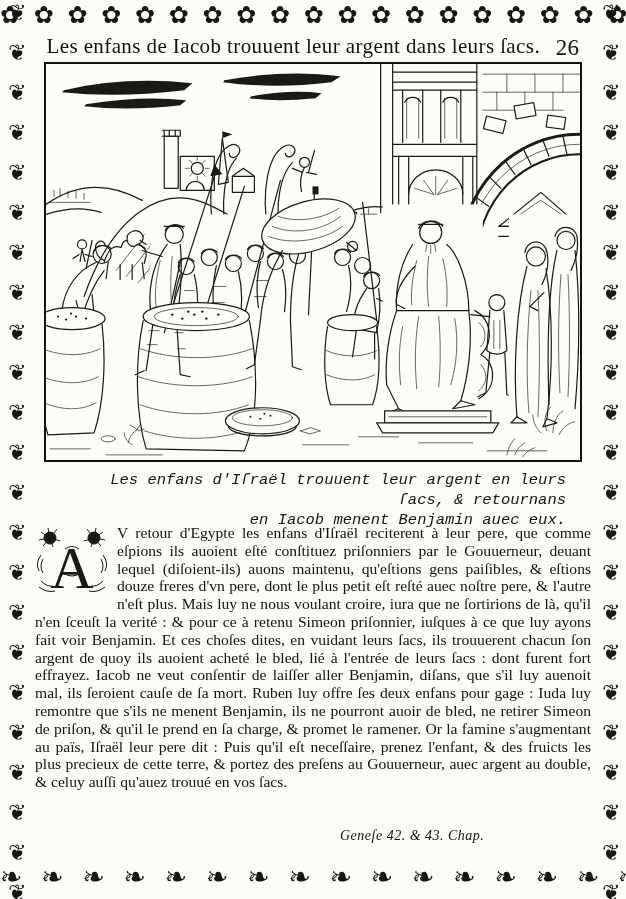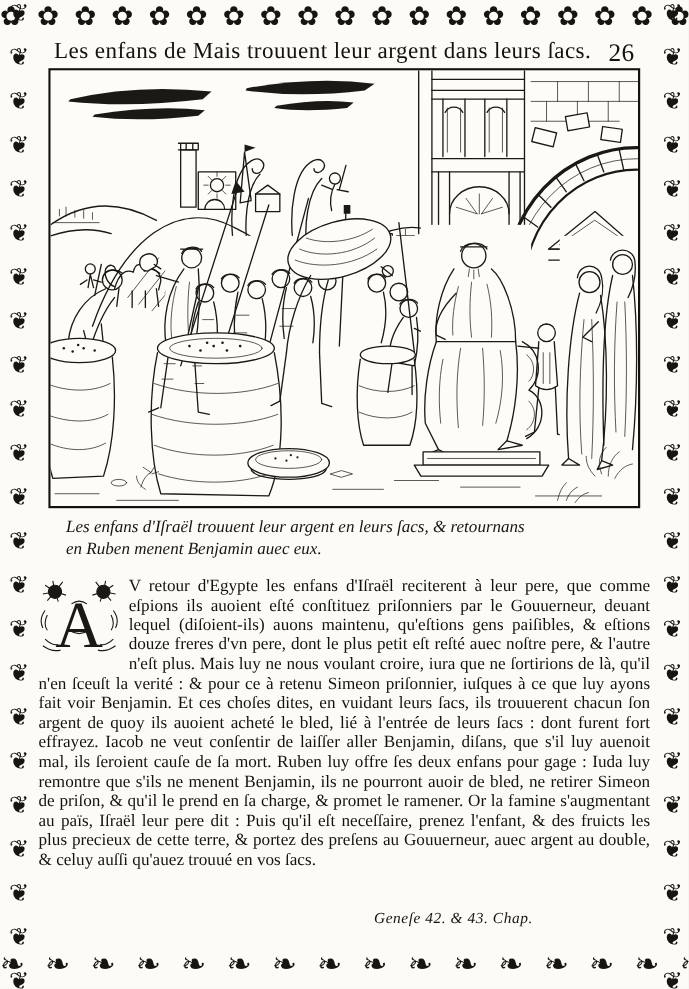--- a/index.html
+++ b/index.html
@@ -20,22 +20,22 @@
   .headline{position:absolute;left:36px;top:33px;width:554px;text-align:center;
     font-size:21px;letter-spacing:.4px;color:#14120f;white-space:nowrap;}
   .headline .pageno{font-size:23px;position:relative;top:2px;margin-left:10px;}
 
   
   .woodcut{position:absolute;left:44px;top:62px;width:538px;height:400px;
     border:2.5px solid #14120f;background:#fdfcf7;box-sizing:border-box;}
   .woodcut svg{display:block;width:100%;height:100%;}
 
   
-  .caption{position:absolute;left:60px;top:470px;width:506px;text-align:left;
-    font-style:italic;font-size:15.5px;line-height:20px;color:#171512;}
+  .caption{position:absolute;left:60px;top:470px;width:506px;text-align:right;
+    font-style:italic;font-size:15.5px;line-height:20px;color:#171512;font-family:Liberation Mono, monospace;}
 
   
   .body-block{position:absolute;left:35px;top:524px;width:556px;}
   .body-text{margin:0;font-size:15.6px;line-height:17.8px;text-align:justify;color:#14120f;}
   .dropcap-wrap{float:left;width:74px;height:72px;margin:1px 8px 0 0;}
   .dropcap-wrap svg{display:block;width:74px;height:72px;}
 
   
   .citation{position:absolute;left:340px;top:828px;font-style:italic;font-size:14px;
     letter-spacing:.5px;color:#14120f;}
@@ -49,21 +49,21 @@
 <body>
 
 <div id="page">
 
   <div class="border-strip border-top">✿ ✿ ✿ ✿ ✿ ✿ ✿ ✿ ✿ ✿ ✿ ✿ ✿ ✿ ✿ ✿ ✿ ✿ ✿ ✿ ✿ ✿ ✿ ✿ ✿ ✿ ✿ ✿ ✿ ✿ ✿ ✿ ✿ ✿ ✿ ✿ ✿ ✿ ✿ ✿ </div>
   <div class="border-strip border-bottom">❧ ❧ ❧ ❧ ❧ ❧ ❧ ❧ ❧ ❧ ❧ ❧ ❧ ❧ ❧ ❧ ❧ ❧ ❧ ❧ ❧ ❧ ❧ ❧ ❧ ❧ ❧ ❧ ❧ ❧ </div>
   <div class="border-strip border-left">❦ ❦ ❦ ❦ ❦ ❦ ❦ ❦ ❦ ❦ ❦ ❦ ❦ ❦ ❦ ❦ ❦ ❦ ❦ ❦ ❦ ❦ ❦ ❦ ❦ ❦ ❦ ❦ ❦ ❦ ❦ ❦ ❦ ❦ ❦ ❦ ❦ ❦ ❦ ❦ ❦ ❦ ❦ ❦ ❦ ❦ ❦ ❦ ❦ ❦ </div>
   <div class="border-strip border-right">❦ ❦ ❦ ❦ ❦ ❦ ❦ ❦ ❦ ❦ ❦ ❦ ❦ ❦ ❦ ❦ ❦ ❦ ❦ ❦ ❦ ❦ ❦ ❦ ❦ ❦ ❦ ❦ ❦ ❦ ❦ ❦ ❦ ❦ ❦ ❦ ❦ ❦ ❦ ❦ ❦ ❦ ❦ ❦ ❦ ❦ ❦ ❦ ❦ ❦ </div>
 
   <div class="headline">
-    <span>Les enfans de Mais trouuent leur argent dans leurs ſacs.</span>
+    <span>Les enfans de Iacob trouuent leur argent dans leurs ſacs.</span>
     <span class="pageno">26</span>
   </div>
 
   <div class="woodcut">
     <svg viewBox="0 0 533 395">
       <rect x="0" y="0" width="533" height="395" fill="#fdfcf7"></rect>
 
       <g class="dark">
         <path d="M18,26 q60,-14 128,-7 l-8,7 q-66,8 -122,2 z"></path>
         <path d="M40,40 q55,-9 100,-4 l-6,5 q-52,6 -96,1 z"></path>
@@ -320,21 +320,21 @@
         <ellipse cx="62" cy="374" rx="7" ry="3"></ellipse>
         <path d="M500,366 c-4,-10 -2,-18 4,-24 M506,368 c0,-10 4,-18 10,-22 M512,370 c4,-8 10,-12 16,-13 M494,368 c-6,-6 -8,-12 -8,-18"></path>
         <path d="M82,378 c2,-8 6,-12 10,-14 M86,380 c-6,-4 -8,-8 -8,-12 M90,366 l4,-6 m-2,6 l6,-2 m-8,0 l-6,-4"></path>
         <path d="M460,390 c2,-8 4,-12 8,-16 M468,390 c2,-6 6,-10 10,-12 M476,392 c4,-6 8,-8 12,-9"></path>
       </g>
     </svg>
   </div>
 
   <div class="caption">
     <span style="display:block">Les enfans d'Iſraël trouuent leur argent en leurs ſacs, &amp; retournans</span>
-    <span style="display:block">en Ruben menent Benjamin auec eux.</span>
+    <span style="display:block">en Iacob menent Benjamin auec eux.</span>
   </div>
 
   <div class="body-block">
     <p class="body-text">
       <span class="dropcap-wrap">
         <svg viewBox="0 0 74 72">
           <g stroke="#1b1916" fill="none" stroke-width="1">
             <circle cx="15" cy="13" r="6" fill="#1b1916"></circle>
             <path d="M15,13 l-9,-6 M15,13 l-2,-10 M15,13 l7,-9 M15,13 l-11,2 M15,13 l10,3 M15,13 l-7,8 M15,13 l3,9"></path>
             <circle cx="59" cy="13" r="6" fill="#1b1916"></circle>

